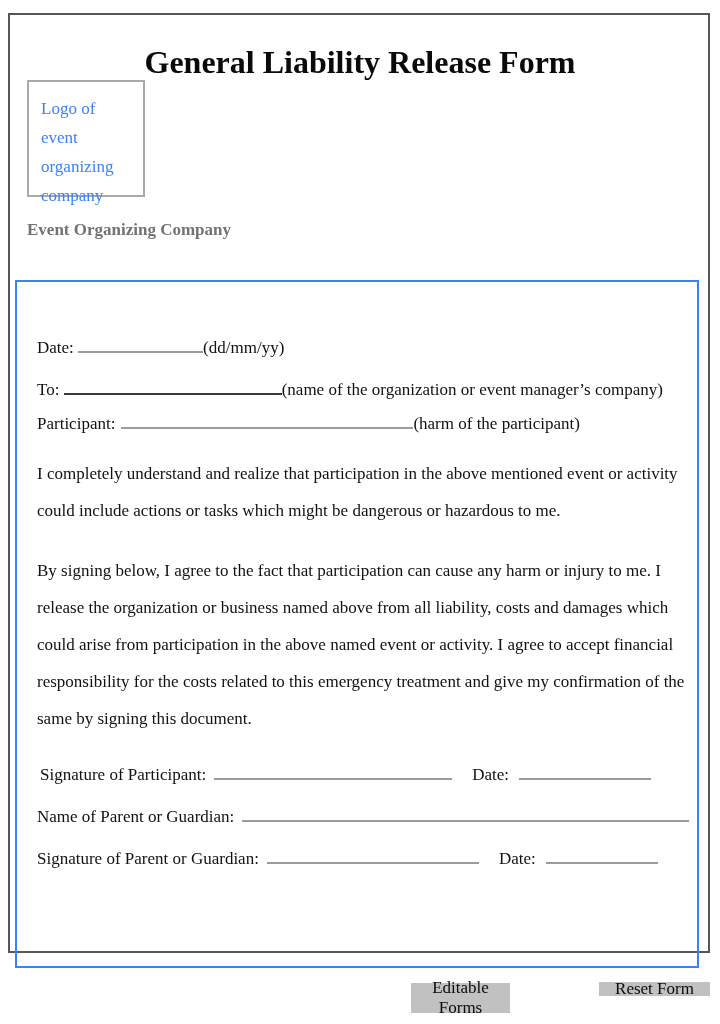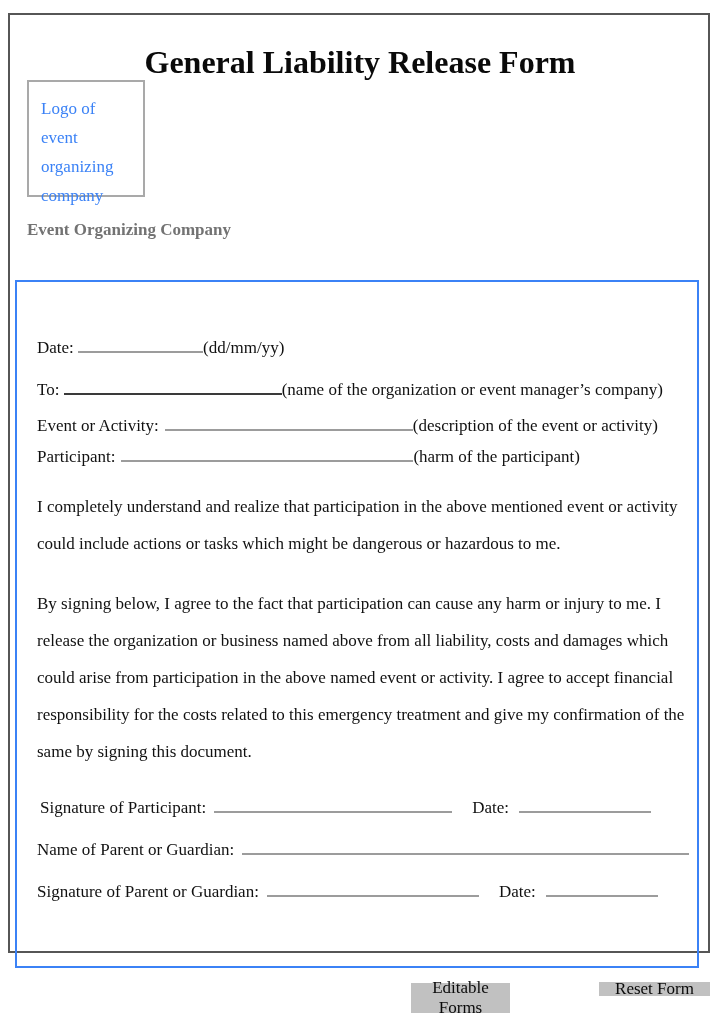--- a/index.html
+++ b/index.html
@@ -89,23 +89,20 @@
   <div class="row row-date">
     <span>Date:</span>
     <span class="fill fill-date"></span><span>(dd/mm/yy)</span>
   </div>
 
   <div class="row row-to">
     <span>To:</span>
     <span class="fill fill-to"></span><span>(name of the organization or event manager’s company)</span>
   </div>
 
-  <div class="row row-event">
-    <span>Event or Activity:</span><span class="fill fill-event"></span><span>(description of the event or activity)</span>
-  </div>
 
   <div class="row row-participant">
     <span>Participant:</span><span class="fill fill-participant"></span><span>(harm of the participant)</span>
   </div>
 
   <p class="para para-1">I completely understand and realize that participation in the above mentioned event or activity could include actions or tasks which might be dangerous or hazardous to me.</p>
 
   <p class="para para-2">By signing below, I agree to the fact that participation can cause any harm or injury to me. I release the organization or business named above from all liability, costs and damages which could arise from participation in the above named event or activity.  I agree to accept financial responsibility for the costs related to this emergency treatment and give my confirmation of the same by signing this document.</p>
 
   <div class="sig-row sig-row-a">

